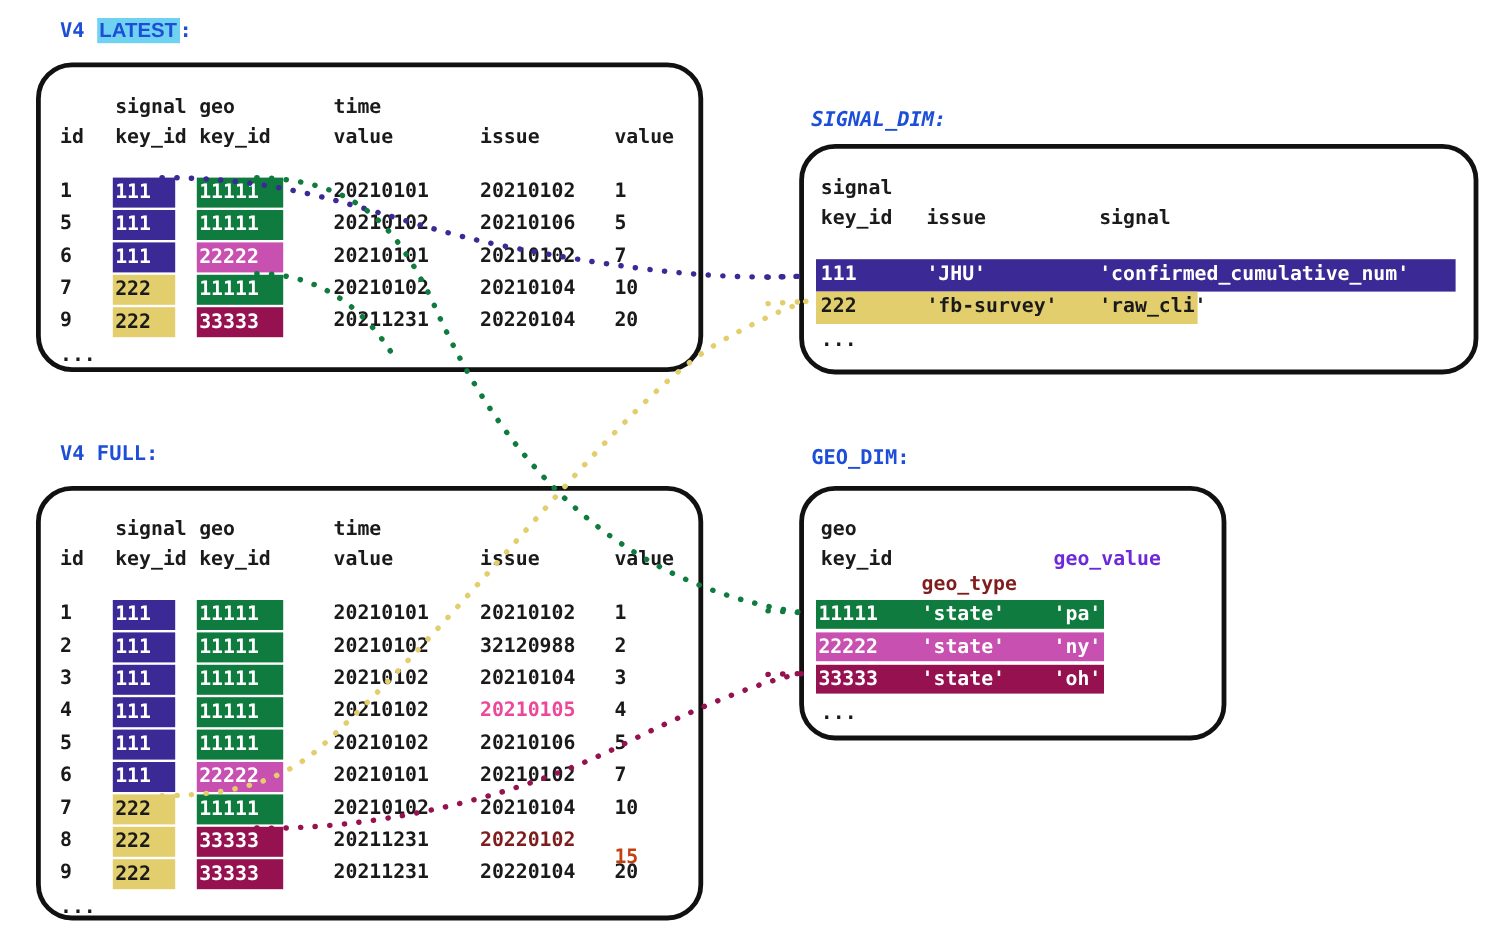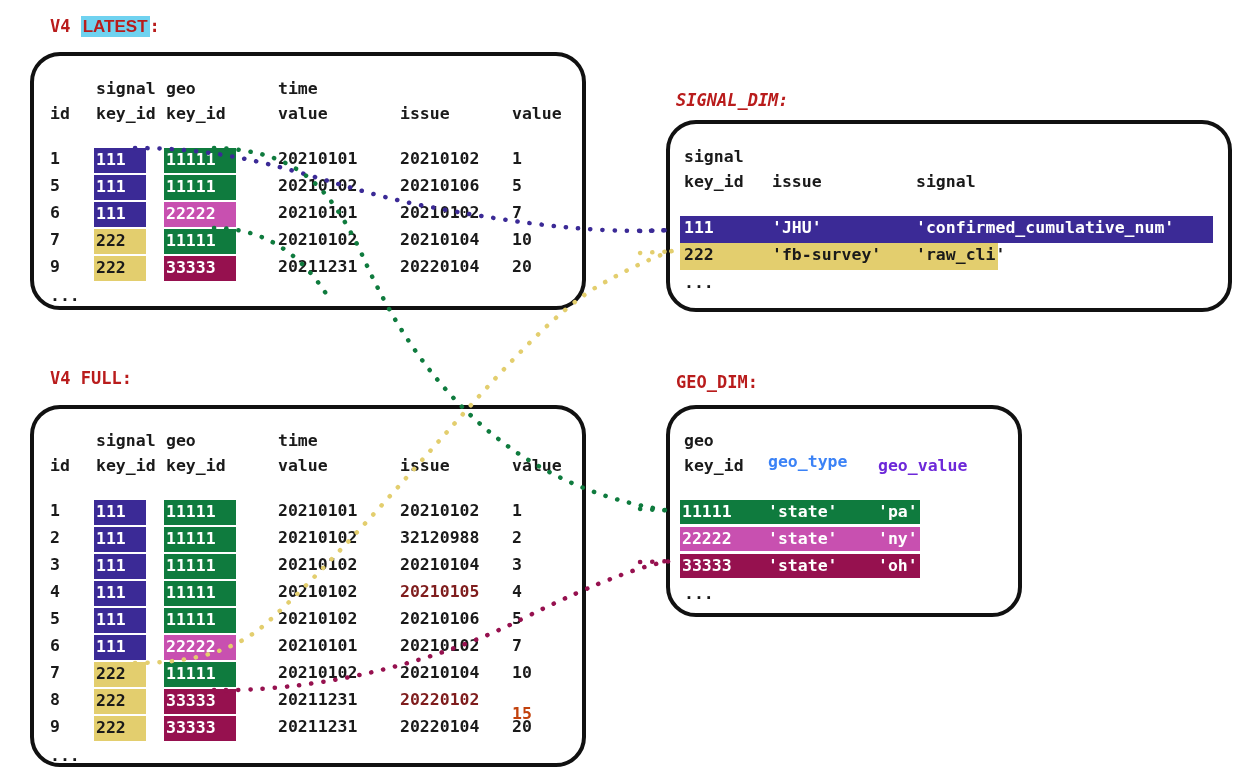--- a/index.html
+++ b/index.html
@@ -15,21 +15,21 @@
     overflow: hidden;
     font-family: "DejaVu Sans Mono", "Liberation Mono", monospace;
   }
 
   
   .caption {
     position: absolute;
     font-family: "DejaVu Sans Mono", "Liberation Mono", monospace;
     font-weight: bold;
     font-size: 17px;
-    color: #b91c1c;
+    color: #1d4ed8;
     white-space: pre;
     letter-spacing: 0px;
   }
   .caption .hl {
     font-family: "Liberation Sans", sans-serif;
     font-weight: bold;
     font-size: 17px;
     padding: 1px 2px 1px 2px;
   }
 
@@ -177,21 +177,21 @@
       <div class="cell plain" style="left: 50px; top: 554px; color: rgb(26, 26, 26);">3</div>
       <div class="cell chip" style="left: 94px; top: 554px; background: rgb(59, 42, 150); color: rgb(255, 255, 255); width: 48px;">111</div>
       <div class="cell chip" style="left: 164px; top: 554px; background: rgb(15, 123, 62); color: rgb(255, 255, 255); width: 68px;">11111</div>
       <div class="cell plain" style="left: 278px; top: 554px; color: rgb(26, 26, 26);">20210102</div>
       <div class="cell plain" style="left: 400px; top: 554px; color: rgb(26, 26, 26);">20210104</div>
       <div class="cell plain" style="left: 512px; top: 554px; color: rgb(26, 26, 26);">3</div>
       <div class="cell plain" style="left: 50px; top: 581px; color: rgb(26, 26, 26);">4</div>
       <div class="cell chip" style="left: 94px; top: 581px; background: rgb(59, 42, 150); color: rgb(255, 255, 255); width: 48px;">111</div>
       <div class="cell chip" style="left: 164px; top: 581px; background: rgb(15, 123, 62); color: rgb(255, 255, 255); width: 68px;">11111</div>
       <div class="cell plain" style="left: 278px; top: 581px; color: rgb(26, 26, 26);">20210102</div>
-      <div class="cell plain" style="left: 400px; top: 581px; color: #7f1d1d;">20210105</div>
+      <div class="cell plain" style="left: 400px; top: 581px; color: #ec4899;">20210105</div>
       <div class="cell plain" style="left: 512px; top: 581px; color: rgb(26, 26, 26);">4</div>
       <div class="cell plain" style="left: 50px; top: 608px; color: rgb(26, 26, 26);">5</div>
       <div class="cell chip" style="left: 94px; top: 608px; background: rgb(59, 42, 150); color: rgb(255, 255, 255); width: 48px;">111</div>
       <div class="cell chip" style="left: 164px; top: 608px; background: rgb(15, 123, 62); color: rgb(255, 255, 255); width: 68px;">11111</div>
       <div class="cell plain" style="left: 278px; top: 608px; color: rgb(26, 26, 26);">20210102</div>
       <div class="cell plain" style="left: 400px; top: 608px; color: rgb(26, 26, 26);">20210106</div>
       <div class="cell plain" style="left: 512px; top: 608px; color: rgb(26, 26, 26);">5</div>
       <div class="cell plain" style="left: 50px; top: 635px; color: rgb(26, 26, 26);">6</div>
       <div class="cell chip" style="left: 94px; top: 635px; background: rgb(59, 42, 150); color: rgb(255, 255, 255); width: 48px;">111</div>
       <div class="cell chip" style="left: 164px; top: 635px; background: rgb(200, 80, 176); color: rgb(255, 255, 255); width: 68px;">22222</div>
@@ -219,21 +219,21 @@
       <div class="cell plain" style="left: 50px; top: 745px; color: rgb(26, 26, 26);">...</div>
       <div class="cell hdr" style="left: 684px; top: 146px; color: rgb(26, 26, 26);">signal</div>
       <div class="cell hdr" style="left: 684px; top: 171px; color: rgb(26, 26, 26);">key_id</div>
       <div class="cell hdr" style="left: 772px; top: 171px; color: rgb(26, 26, 26);">issue</div>
       <div class="cell hdr" style="left: 916px; top: 171px; color: rgb(26, 26, 26);">signal</div>
       <div class="cell" style="left: 680px; top: 216px; background: rgb(59, 42, 150); color: rgb(255, 255, 255); padding: 1px 4px 2px; position: absolute; width: 525px; height: 24px;"><span style="position: absolute; left: 4px; top: 1px;">111</span><span style="position: absolute; left: 92px; top: 1px;">'JHU'</span><span style="position: absolute; left: 236px; top: 1px;">'confirmed_cumulative_num'</span></div>
       <div class="cell" style="left: 680px; top: 243px; background: rgb(227, 206, 110); color: rgb(26, 26, 26); padding: 1px 4px 2px; position: absolute; width: 310px; height: 24px;"><span style="position: absolute; left: 4px; top: 1px;">222</span><span style="position: absolute; left: 92px; top: 1px;">'fb-survey'</span><span style="position: absolute; left: 236px; top: 1px;">'raw_cli'</span></div>
       <div class="cell plain" style="left: 684px; top: 272px; color: rgb(26, 26, 26);">...</div>
       <div class="cell hdr" style="left: 684px; top: 430px; color: rgb(26, 26, 26);">geo</div>
       <div class="cell hdr" style="left: 684px; top: 455px; color: rgb(26, 26, 26);">key_id</div>
-      <div class="cell hdr" style="left: 768px; top: 451px; color: #3b82f6;">geo_type</div>
+      <div class="cell hdr" style="left: 768px; top: 476px; color: #7f1d1d;">geo_type</div>
       <div class="cell hdr" style="left: 878px; top: 455px; color: #6d28d9;">geo_value</div>
       <div class="cell" style="position: absolute; left: 680px; top: 500px; width: 240px; height: 24px; background: rgb(15, 123, 62); color: rgb(255, 255, 255);"><span style="position: absolute; left: 2px; top: 1px;">11111</span><span style="position: absolute; left: 88px; top: 1px;">'state'</span><span style="position: absolute; left: 198px; top: 1px;">'pa'</span></div>
       <div class="cell" style="position: absolute; left: 680px; top: 527px; width: 240px; height: 24px; background: rgb(200, 80, 176); color: rgb(255, 255, 255);"><span style="position: absolute; left: 2px; top: 1px;">22222</span><span style="position: absolute; left: 88px; top: 1px;">'state'</span><span style="position: absolute; left: 198px; top: 1px;">'ny'</span></div>
       <div class="cell" style="position: absolute; left: 680px; top: 554px; width: 240px; height: 24px; background: rgb(150, 17, 79); color: rgb(255, 255, 255);"><span style="position: absolute; left: 2px; top: 1px;">33333</span><span style="position: absolute; left: 88px; top: 1px;">'state'</span><span style="position: absolute; left: 198px; top: 1px;">'oh'</span></div>
       <div class="cell plain" style="left: 684px; top: 583px; color: rgb(26, 26, 26);">...</div>
     </div>
 
 </div>
 
 </body></html>

